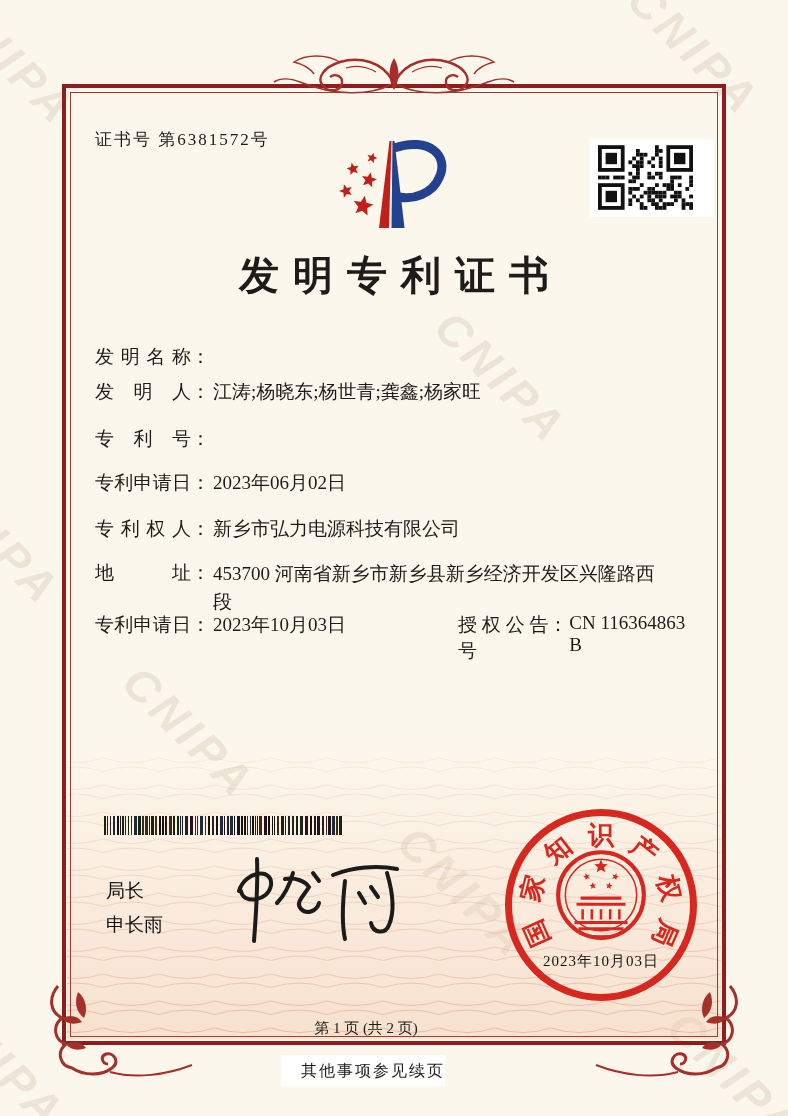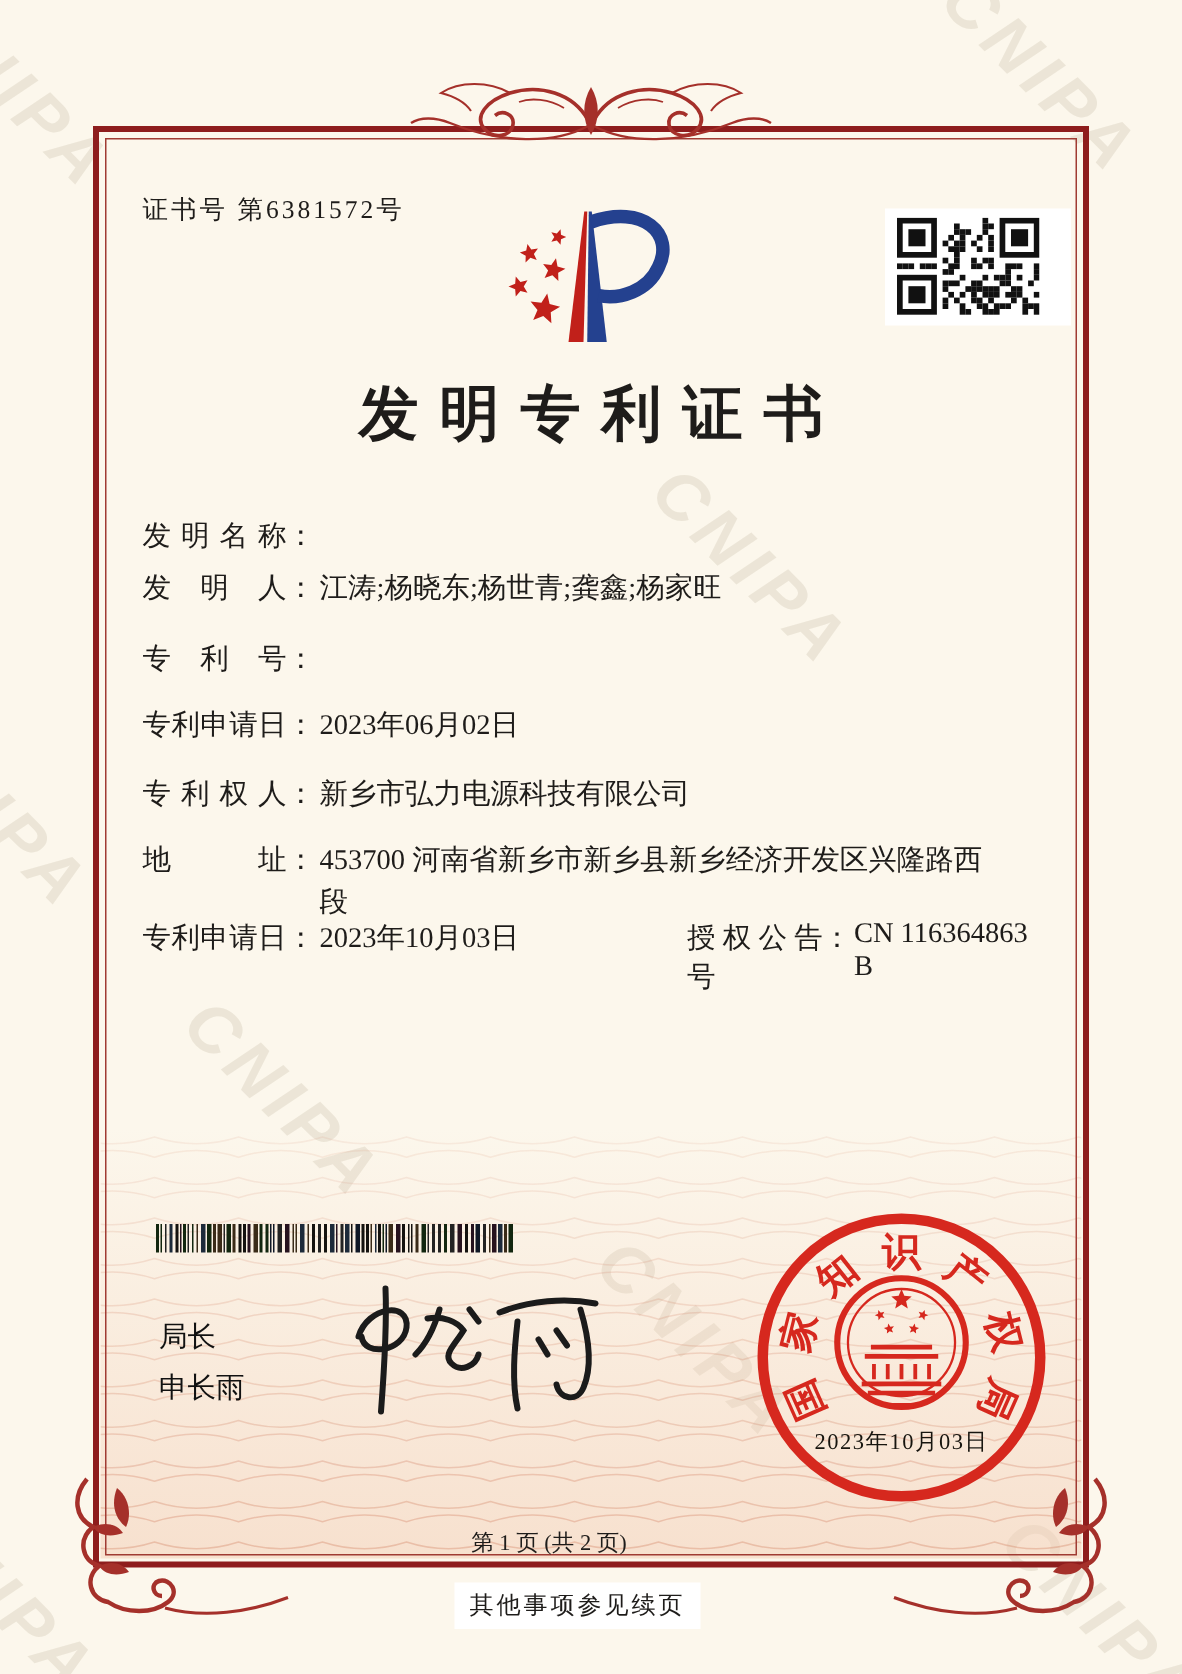--- a/index.html
+++ b/index.html
@@ -65,22 +65,22 @@
   .seal-ring-line{
     position:absolute;left:3px;top:3px;width:178px;height:178px;
     border:7px solid #d6281e;border-radius:50%;
   }
   .seal-date{
     position:absolute;left:0;right:0;top:146px;text-align:center;
     font-size:15px;color:#17150f;letter-spacing:1px;
   }
   .footer-page{position:absolute;left:0;right:56px;top:1019px;text-align:center;font-size:15px;}
   .footer-note{
-    position:absolute;left:303px;top:1055px;width:164px;height:31px;background:#fff;
-    text-align:center;line-height:31px;font-size:16px;letter-spacing:2px;
+    position:absolute;left:281px;top:1055px;width:164px;height:31px;background:#fff;
+    text-align:right;line-height:31px;font-size:16px;letter-spacing:2px;
   }
   .mirror{transform:scaleX(-1);}
 </style>
 </head>
 <body>
 
 <div class="page">
 
   <div class="wm" style="left:-30px;top:-18px">CNIPA</div>
   <div class="wm" style="left:655px;top:-28px">CNIPA</div>

